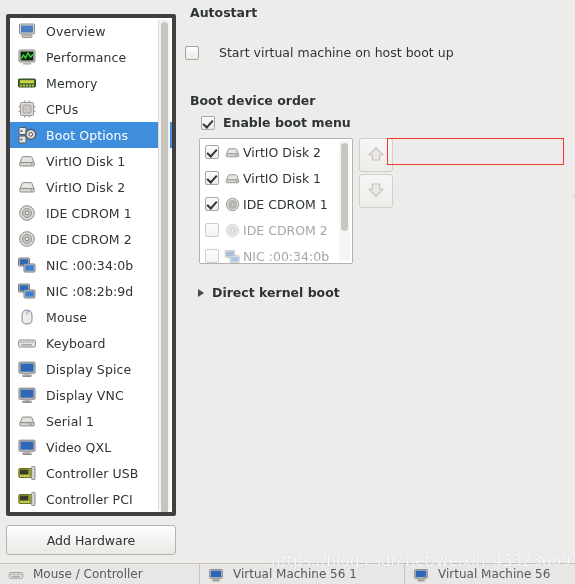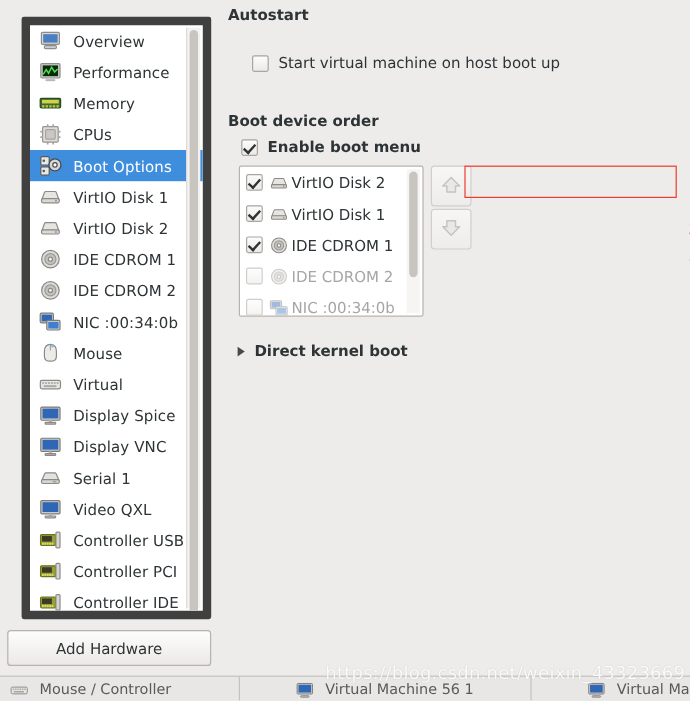--- a/index.html
+++ b/index.html
@@ -38,25 +38,25 @@
     flex-direction: column;
     background: #edeceb;
     padding: 0;
     box-sizing: border-box;
   }
   #sidebar-top-gap {
     height: 14px;
     flex: 0 0 14px;
   }
   #hw-list-frame {
-    margin: 0 8px 0 18px;
+    margin: 0 8px 0 6px;
     flex: 1 1 auto;
     min-height: 0;
     background: #ffffff;
-    border: 7px solid #404040;
+    border: 4px solid #404040;
     border-radius: 2px;
     position: relative;
     overflow: hidden;
     text-align: right;
   }
   #hw-list {
     position: absolute;
     top: 0; left: 0; right: 0; bottom: 0;
     overflow: hidden;
   }
@@ -136,21 +136,21 @@
     position: absolute;
   }
   #autostart-title { left: 6px; top: 5px; }
   #bootorder-title { left: 6px; top: 93px; }
 
   .chk-row {
     position: absolute;
     display: flex;
     align-items: center;
   }
-  #autostart-row { left: 26px; top: 45px; }
+  #autostart-row { left: 1px; top: 45px; gap: 12px; }
   #enable-bootmenu-row { left: 17px; top: 115px; font-weight: bold; }
   .chk-row .chk-label {
     margin-left: 8px;
     font-size: 12.5px;
     color: #2e3436;
   }
 
   
   .cbox {
     width: 14px;
@@ -293,21 +293,20 @@
 
   
   #bottom-strip {
     flex: 0 0 20px;
     height: 20px;
     border-top: 1px solid #c5c2bd;
     background: #e9e7e5;
     display: flex;
     overflow: hidden;
     position: relative;
-    gap: 38px;
   }
   .bs-cell {
     display: flex;
     align-items: center;
     padding-left: 8px;
     box-sizing: border-box;
     font-size: 12px;
     color: #58595a;
     border-right: 1px solid #c5c2bd;
     overflow: hidden;
@@ -438,40 +437,49 @@
               <span class="hw-icon"><svg width="20" height="20" viewBox="0 0 20 20">
                   <rect x="1.5" y="3" width="11" height="8" rx="1" fill="#c9c8c5" stroke="#7b7a77"></rect>
                   <rect x="2.7" y="4.2" width="8.6" height="5.6" fill="#2f67b5"></rect>
                   <rect x="7" y="9" width="11" height="8" rx="1" fill="#d5d4d1" stroke="#7b7a77"></rect>
                   <rect x="8.2" y="10.2" width="8.6" height="5.6" fill="#3f7fd0"></rect>
                 </svg></span>
               <span class="hw-label">NIC :00:34:0b</span>
             </div>
             <div class="hw-item">
               <span class="hw-icon"><svg width="20" height="20" viewBox="0 0 20 20">
+                  <rect x="1.5" y="3" width="11" height="8" rx="1" fill="#c9c8c5" stroke="#7b7a77"></rect>
+                  <rect x="2.7" y="4.2" width="8.6" height="5.6" fill="#2f67b5"></rect>
+                  <rect x="7" y="9" width="11" height="8" rx="1" fill="#d5d4d1" stroke="#7b7a77"></rect>
+                  <rect x="8.2" y="10.2" width="8.6" height="5.6" fill="#3f7fd0"></rect>
+                </svg></span>
+              <span class="hw-label">NIC :08:2b:9d</span>
+            </div>
+            <div class="hw-item">
+              <span class="hw-icon"><svg width="20" height="20" viewBox="0 0 20 20">
                   <path d="M10 3 Q15 3 15 9 L15 13 Q15 17 10 17 Q5 17 5 13 L5 9 Q5 3 10 3 Z" fill="#ecebe8" stroke="#8c8a86"></path>
                   <line x1="10" y1="3.6" x2="10" y2="8" stroke="#a7a5a1"></line>
                   <circle cx="11.8" cy="4.2" r="1.4" fill="#8fb7e0"></circle>
                 </svg></span>
               <span class="hw-label">Mouse</span>
             </div>
             <div class="hw-item">
               <span class="hw-icon"><svg width="20" height="20" viewBox="0 0 20 20">
                   <rect x="1.6" y="7" width="16.8" height="7" rx="1.4" fill="#e7e6e3" stroke="#8c8a86"></rect>
                   <g fill="#a9a7a3">
                     <rect x="3.2" y="8.5" width="1.6" height="1.4"></rect>
                     <rect x="5.6" y="8.5" width="1.6" height="1.4"></rect>
                     <rect x="8" y="8.5" width="1.6" height="1.4"></rect>
                     <rect x="10.4" y="8.5" width="1.6" height="1.4"></rect>
                     <rect x="12.8" y="8.5" width="1.6" height="1.4"></rect>
                     <rect x="15.2" y="8.5" width="1.6" height="1.4"></rect>
                     <rect x="4.4" y="11" width="10.6" height="1.6"></rect>
                   </g>
                 </svg></span>
-              <span class="hw-label">Virtual</span>
+              <span class="hw-label">Keyboard</span>
             </div>
             <div class="hw-item">
               <span class="hw-icon"><svg width="20" height="20" viewBox="0 0 20 20">
                   <rect x="2" y="3.2" width="16" height="11" rx="1" fill="#cfcecb" stroke="#7b7a77"></rect>
                   <rect x="3.4" y="4.5" width="13.2" height="8.2" fill="#2f67b5"></rect>
                   <rect x="3.8" y="4.9" width="12.4" height="3.4" fill="#year" opacity="0"></rect>
                   <rect x="8.6" y="14.2" width="2.8" height="2" fill="#b7b6b3"></rect>
                   <rect x="5.6" y="16" width="8.8" height="1.5" rx=".6" fill="#c6c5c2" stroke="#8c8a86"></rect>
                 </svg></span>
               <span class="hw-label">Display Spice</span>

